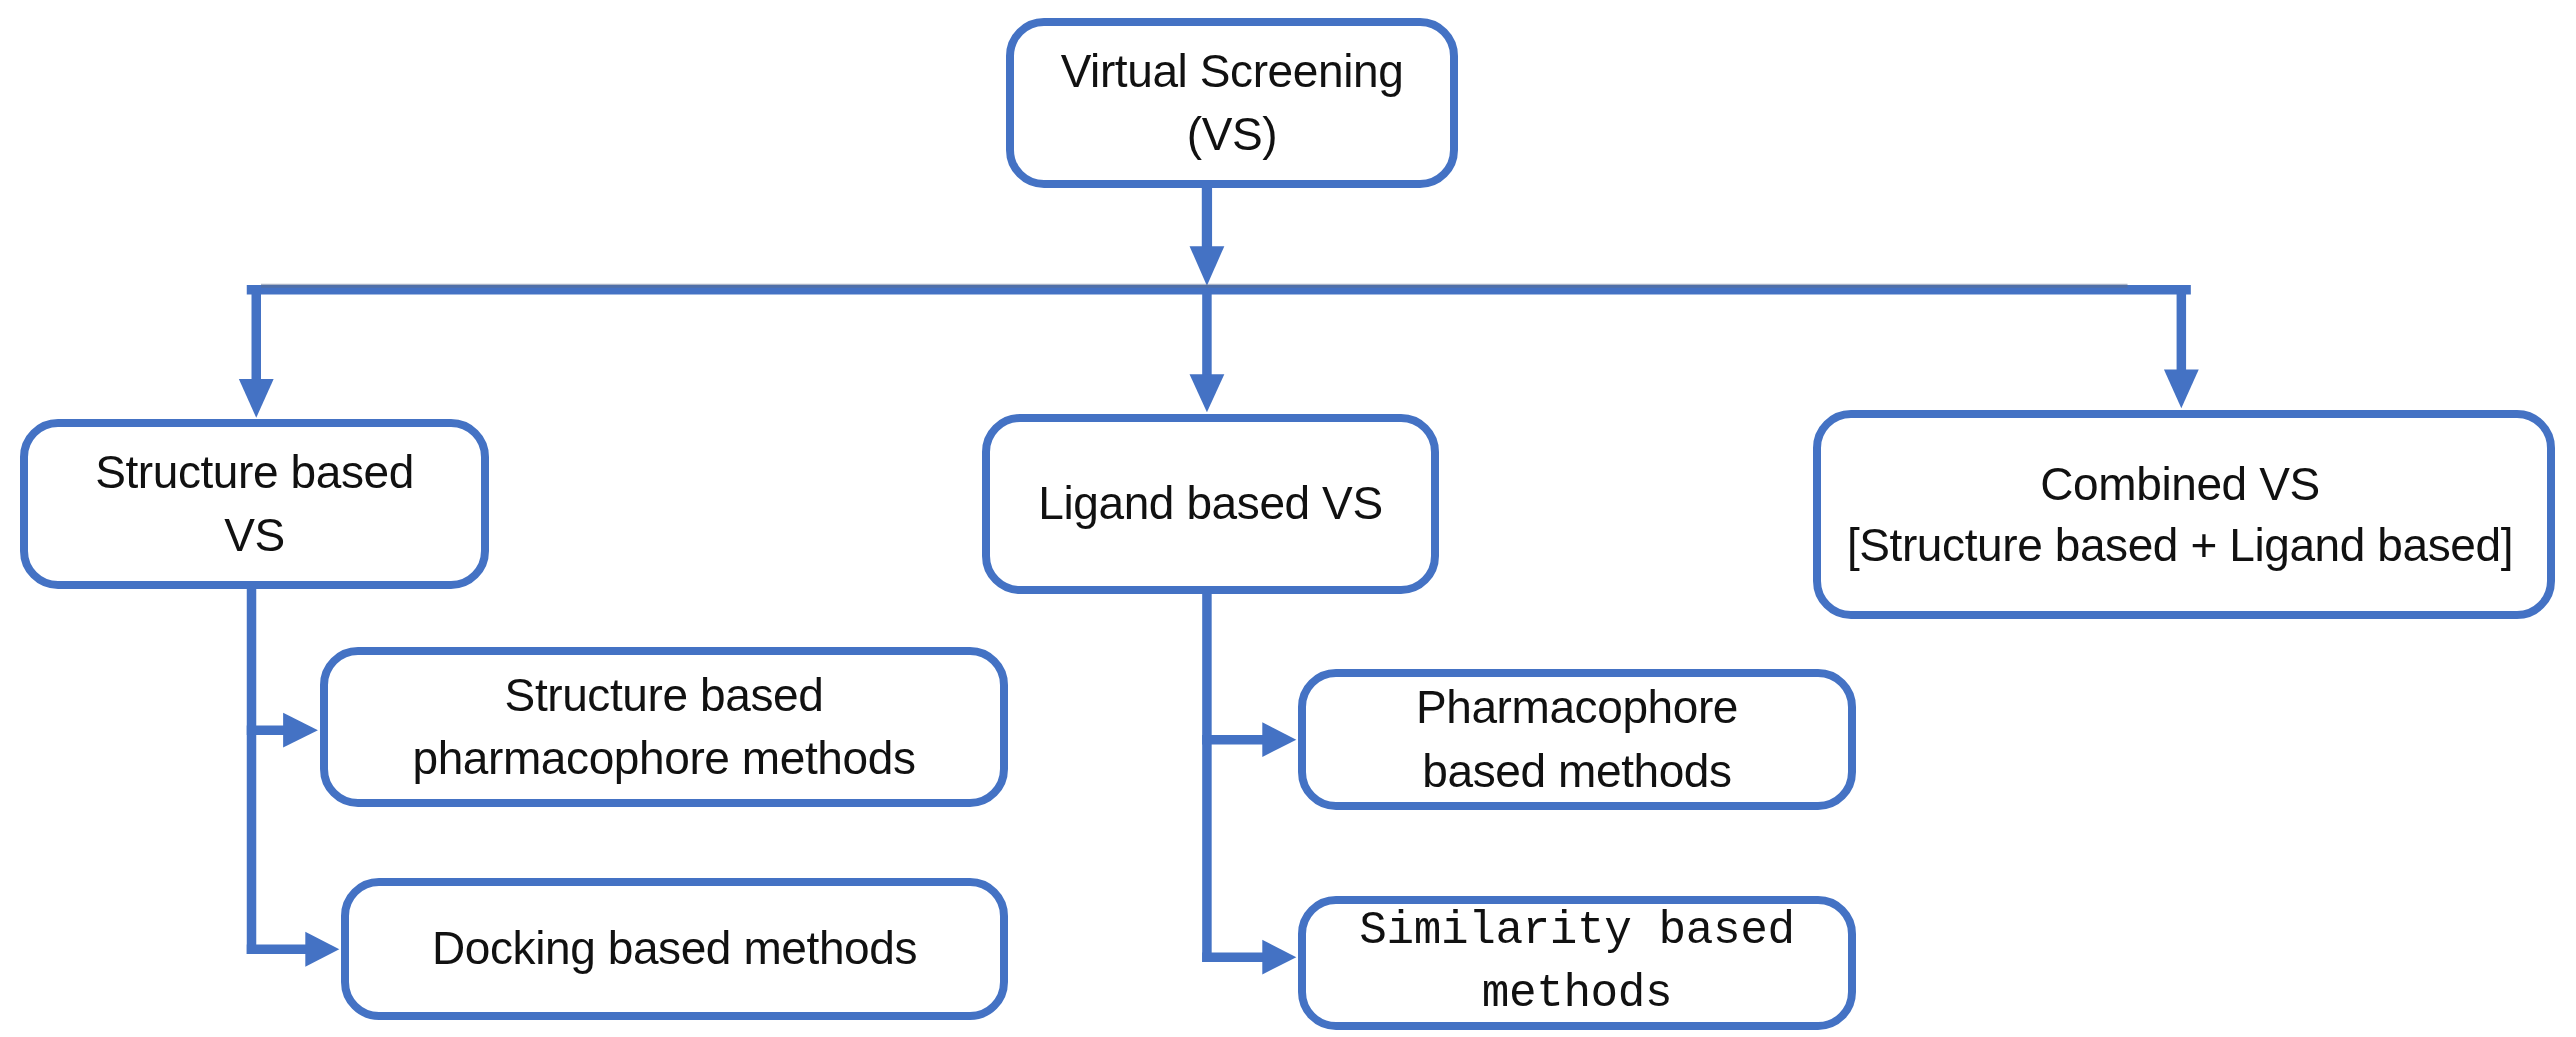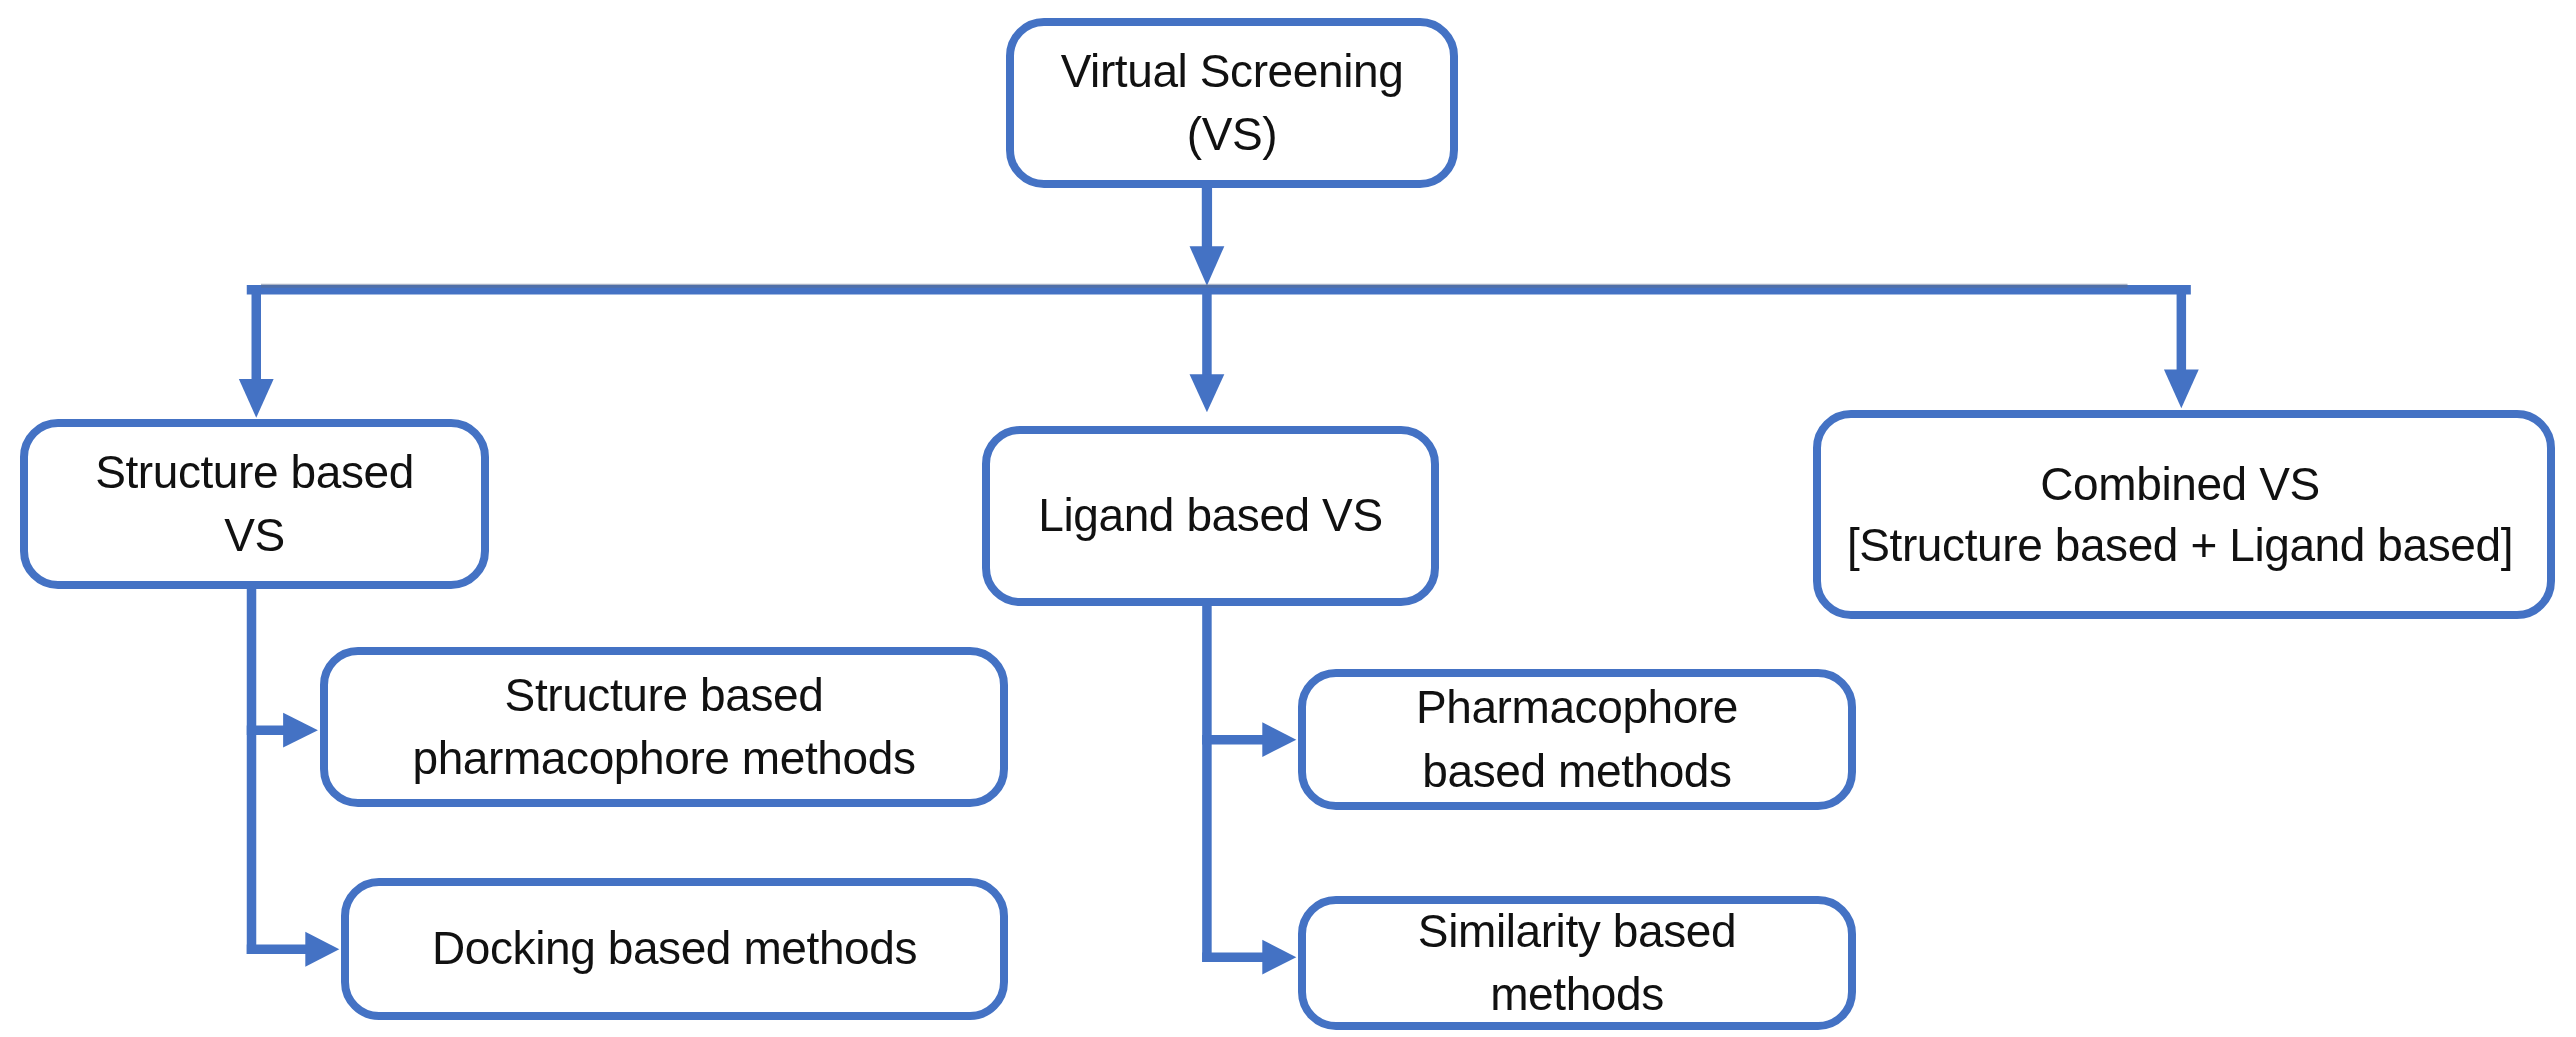--- a/index.html
+++ b/index.html
@@ -37,26 +37,26 @@
     text-align:center;
     color:var(--text);
     font-size:46px;
     line-height:1.38;
     letter-spacing:-0.4px;
     padding:3.2px 19px;
   }
   .node .label{white-space:pre-line;}
   .n-root   {left:982px;top:18px;  width:452px;height:170px;margin-left:24px;}
   .n-sbvs   {left:20px;  top:419px; width:469px;height:170px;}
-  .n-lbvs   {left:982px;top:414px; width:457px;height:180px;margin-top:12px;}
+  .n-lbvs   {left:982px;top:414px; width:457px;height:180px;}
   .n-comb   {left:1813px;top:410px; width:742px;height:209px;line-height:1.32;padding-left:11px;}
   .n-sbph   {left:320px; top:647px; width:688px;height:160px;}
   .n-dock   {left:341px; top:878px;width:667px;height:142px;}
   .n-lbph   {left:1298px;top:669px; width:558px;height:141px;}
-  .n-sim    {left:1298px;top:896px;width:558px;height:134px;}
+  .n-sim    {left:1298px;top:896px;width:558px;height:134px;font-family:Liberation Mono, monospace;}
 </style>
 </head>
 <body>
 
 <div class="page">
 
   <svg id="connectors" viewBox="0 0 3257 1312" aria-hidden="true">
 
     <line class="edge thick" x1="1526" y1="238" x2="1526" y2="316"></line>
     <polygon class="head" points="1504,311 1548,311 1526,361"></polygon>

